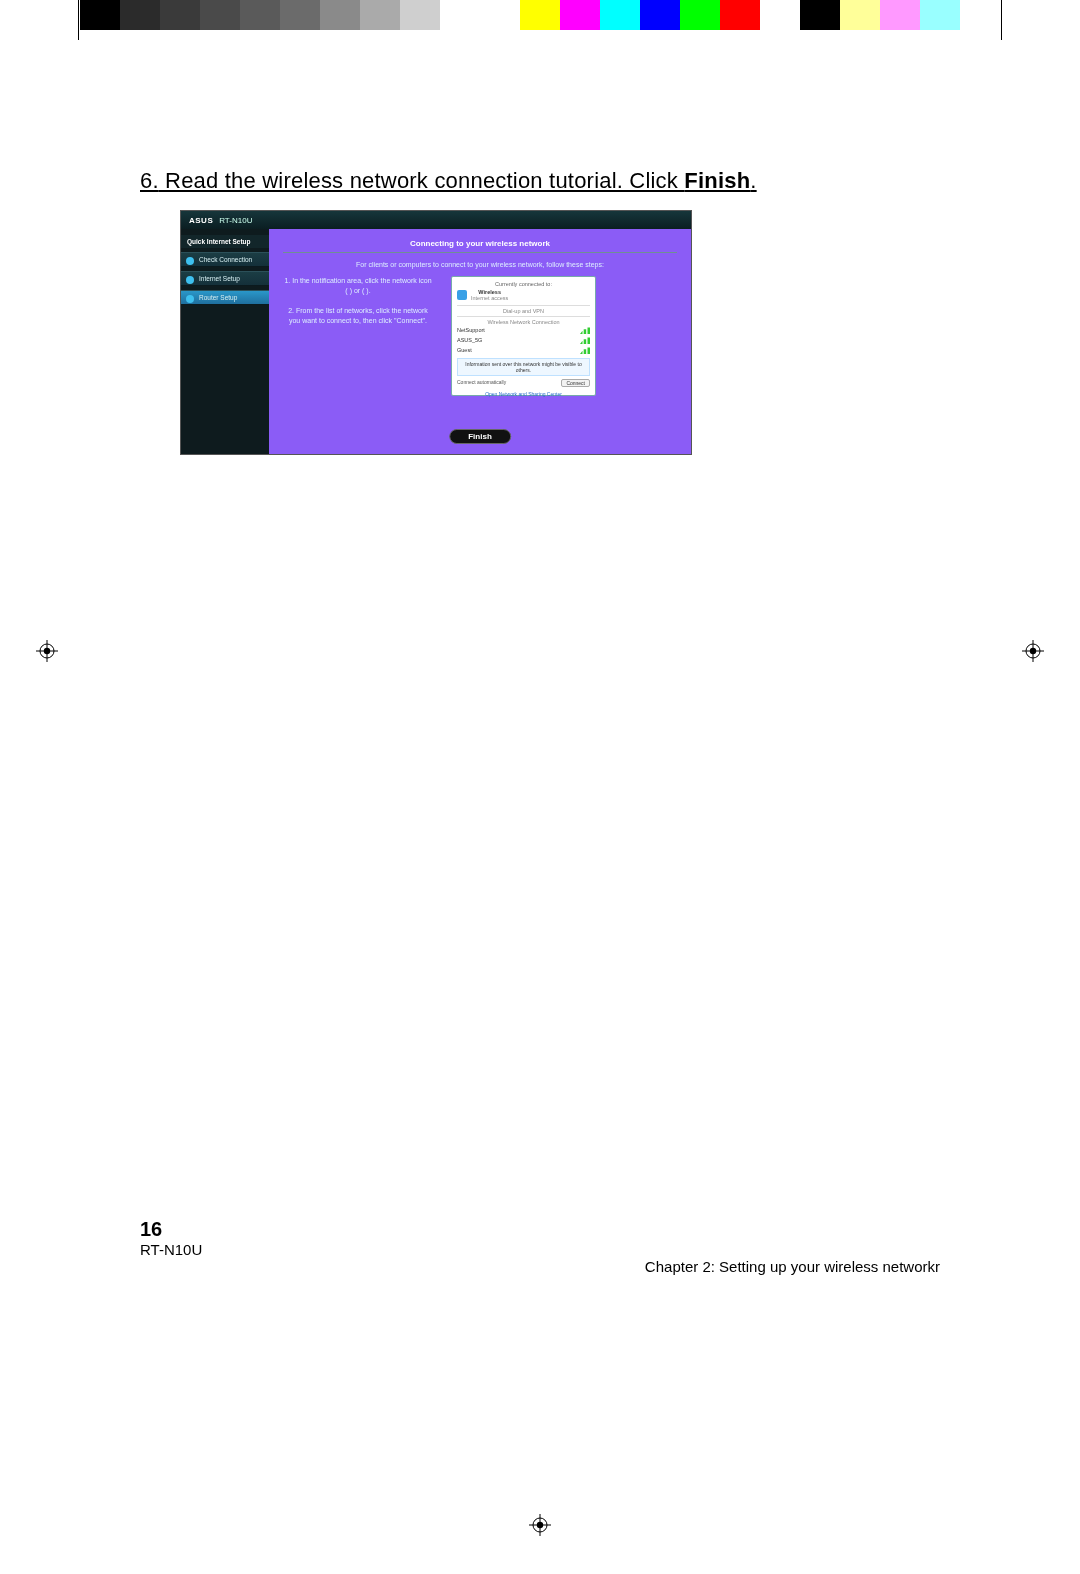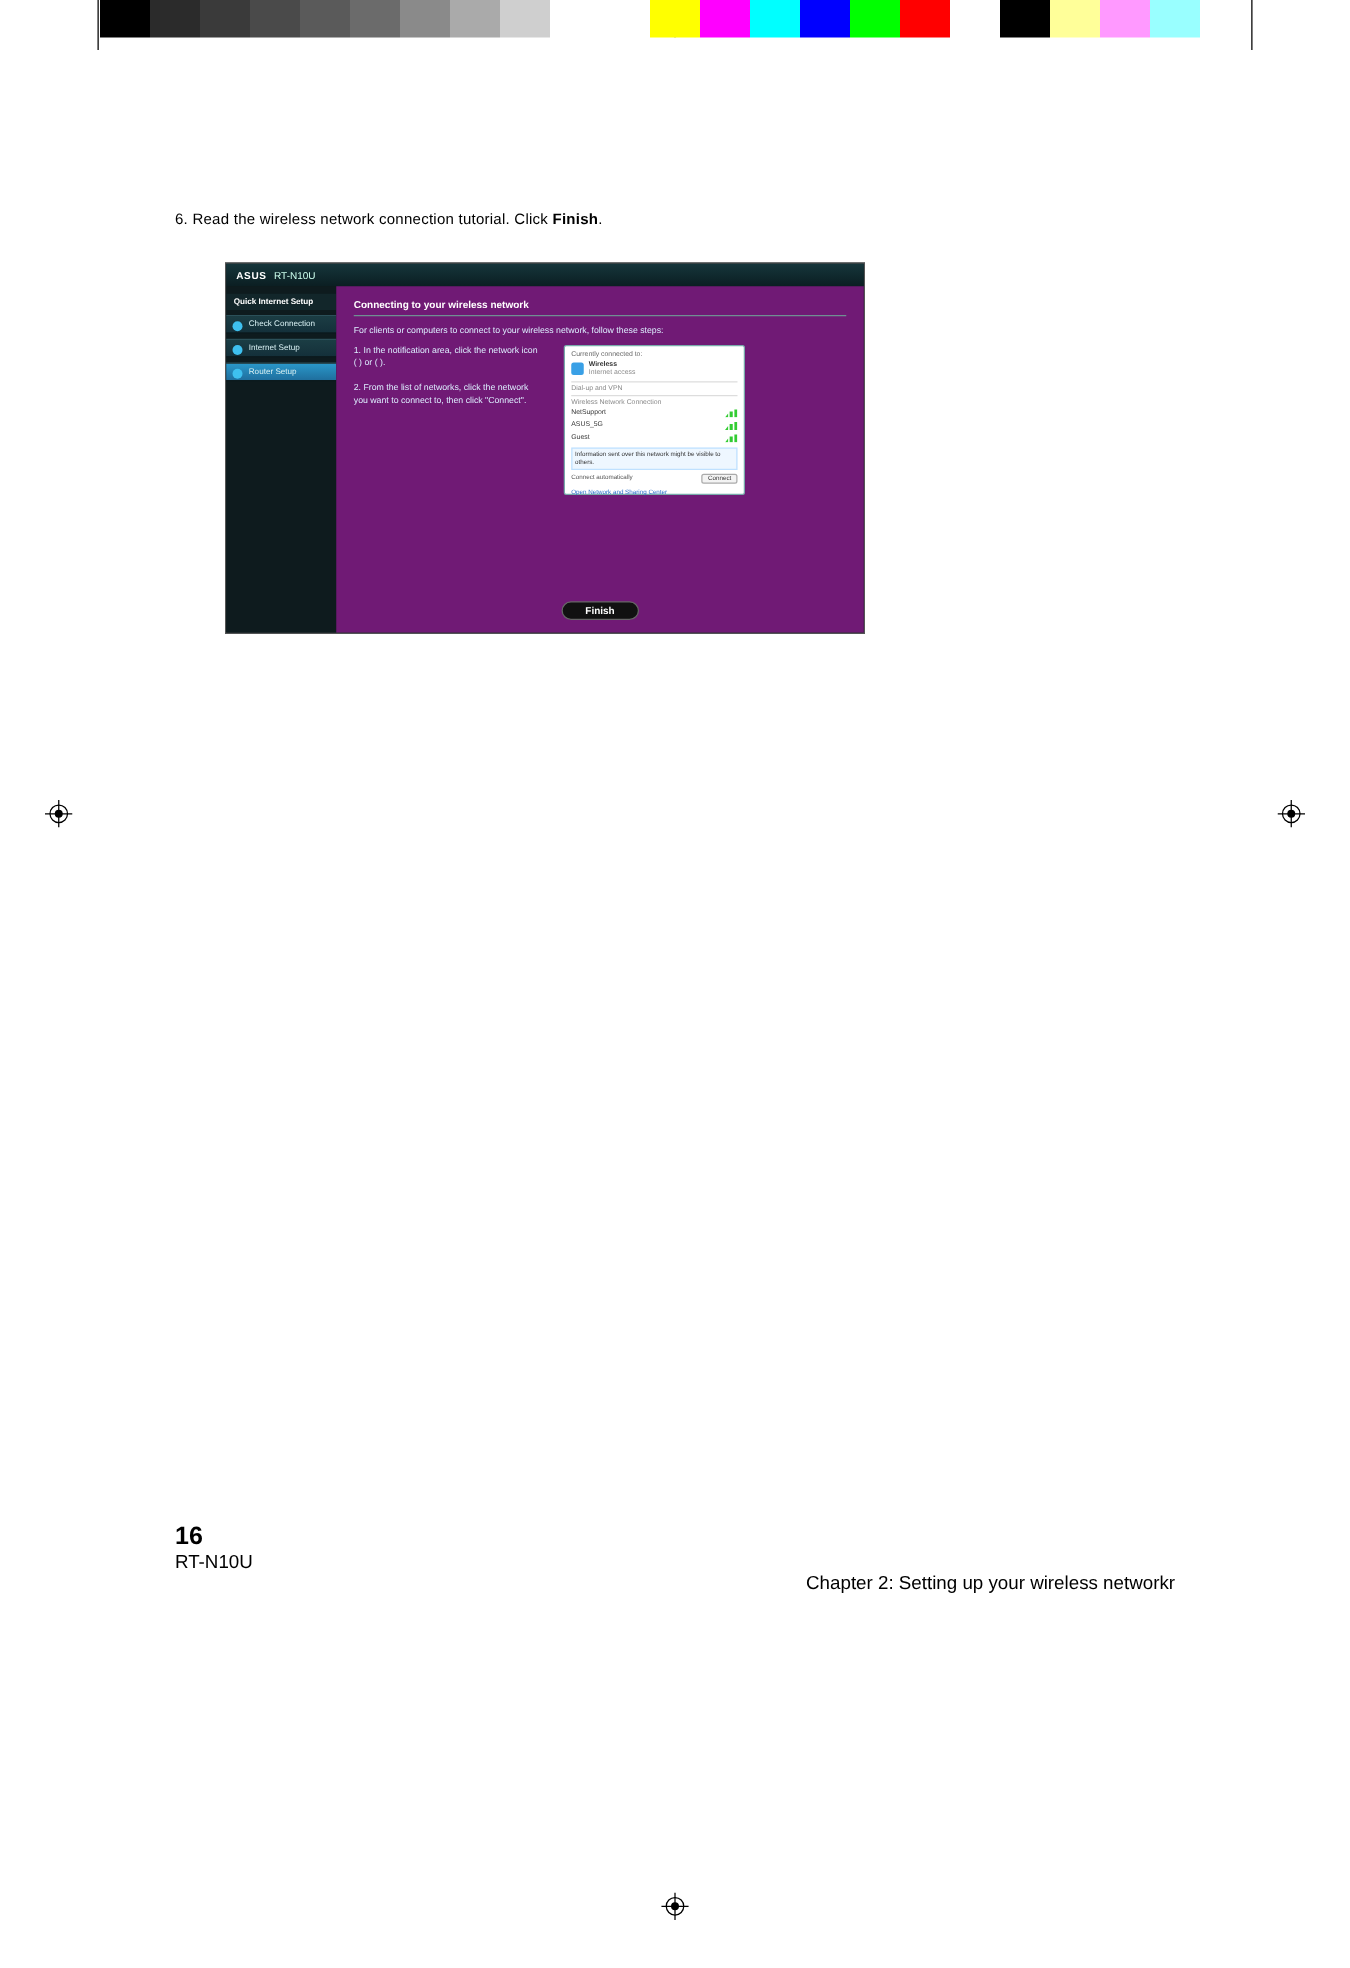--- a/index.html
+++ b/index.html
@@ -11,26 +11,26 @@
   .colorbar-row .sw { flex: 1 1 0; height: 30px; }
   .reg-top { position: absolute; top: 8px; left: 50%; transform: translateX(-50%); }
   .reg-left { position: absolute; top: 640px; left: 36px; }
   .reg-right { position: absolute; top: 640px; right: 36px; }
   .reg-bottom { position: absolute; bottom: 38px; left: 50%; transform: translateX(-50%); }
   .reg { width: 22px; height: 22px; }
   .rule { position:absolute; background:#000; }
 
   
   .content { position: absolute; left: 140px; right: 140px; top: 168px; }
-  .instruction { font-size: 12px; letter-spacing: .2px; }
+  .instruction { font-size: 22px; letter-spacing: .2px; text-decoration: underline; }
   .instruction .bold { font-weight: bold; }
 
   
   .shot {
-    position: absolute; left: 180px; top: 210px; width: 512px; height: 297px;
+    position: absolute; left: 180px; top: 210px; width: 512px; height: 245px;
     background: #0e1b1e; border: 1px solid #555;
   }
   .shot-header {
     position:absolute; left:0; top:0; right:0; height:18px;
     background: linear-gradient(#16363b, #0b1e22);
     color:#cfe; font-size:8px; display:flex; align-items:center; padding-left:8px;
   }
   .shot-header .brand { color:#fff; font-weight:bold; letter-spacing:.5px; margin-right:6px; font-size:8px; }
   .shot-body { position:absolute; left:0; right:0; top:18px; bottom:0; display:flex; }
   .shot-side {
@@ -40,21 +40,21 @@
   .shot-side .item {
     color:#d8f0f3; font-size:6.5px; padding:3px 4px 3px 18px; position:relative;
     background: linear-gradient(#1b3d44,#14303a);
     border-top:1px solid #2b5059; border-bottom:1px solid #0b1a1e;
   }
   .shot-side .item.active { background: linear-gradient(#2a97c9,#1f6f9e); }
   .shot-side .item::before{
     content:""; position:absolute; left:5px; top:4px; width:8px; height:8px; border-radius:50%;
     background:#3ec0ef;
   }
-  .shot-main { flex:1; background:#701a75; padding:10px 14px; color:#def; font-size:7px; position:relative; }
+  .shot-main { flex:1; background:#8b5cf6; padding:10px 14px; color:#def; font-size:7px; position:relative;text-align:center; }
   .shot-main .title { color:#fff; font-size:8px; font-weight:bold; margin-bottom:4px; }
   .shot-main .rule2 { height:1px; background:#6f8f92; margin:4px 0 8px; }
   .shot-main .intro { font-size:7px; margin-bottom:8px; }
   .shot-cols { display:flex; gap:18px; }
   .shot-left { width:150px; font-size:7px; line-height:1.45; }
   .shot-left p { margin-bottom:10px; }
   .shot-popup {
     width:145px; height:120px; background:#fff; color:#333; font-size:5.5px;
     border:1px solid #7aa; border-radius:2px; padding:4px 5px; position:relative;
   }

